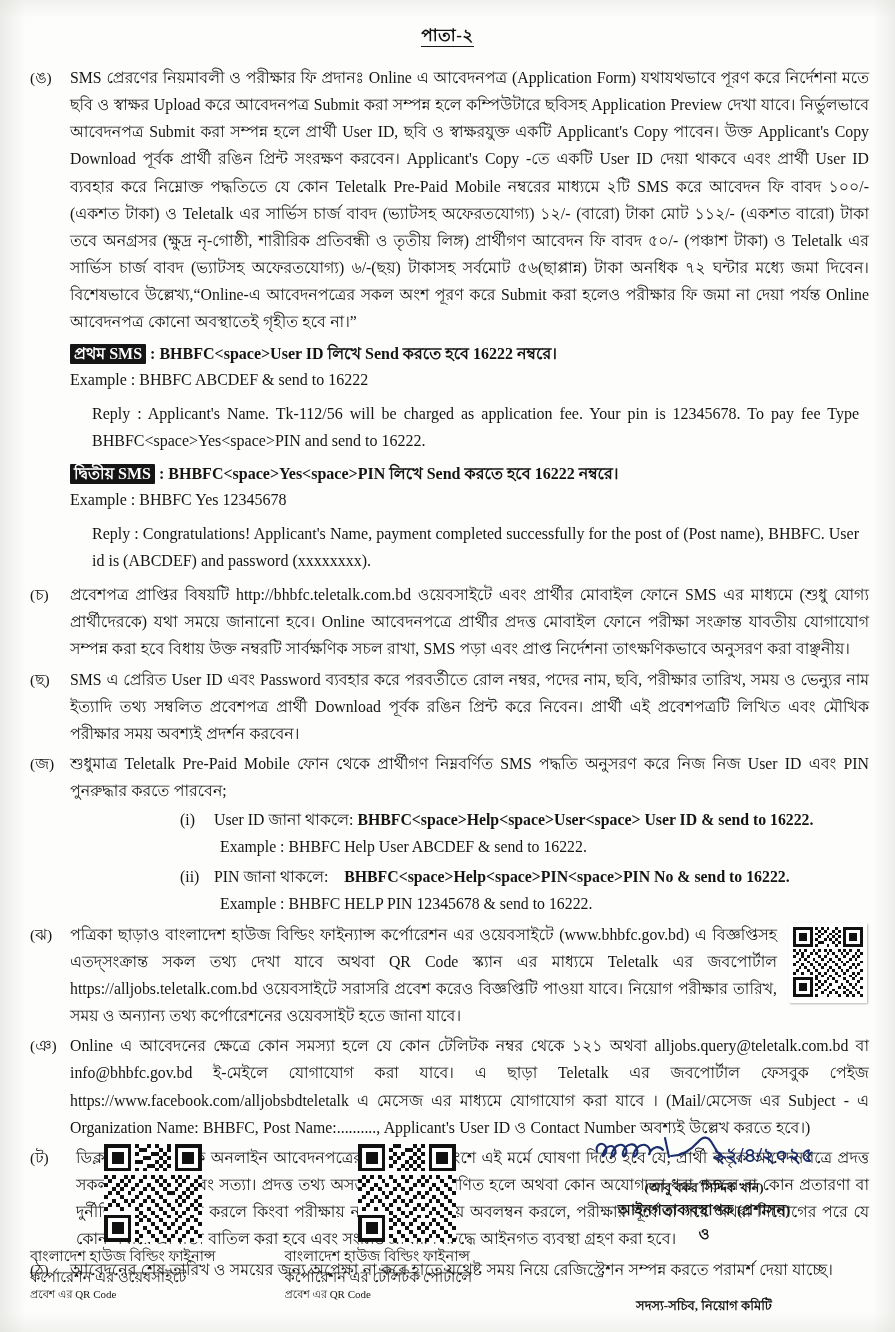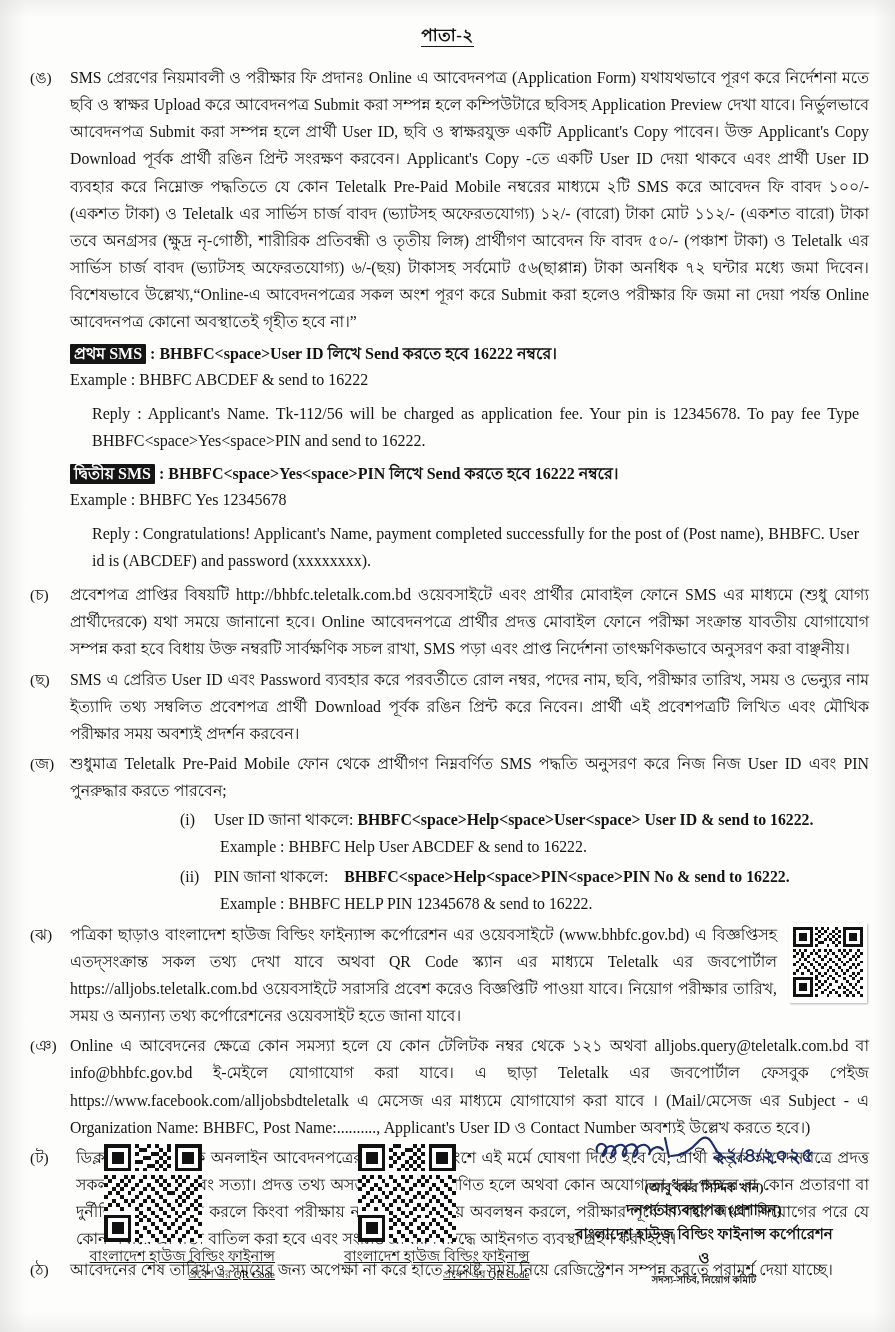--- a/index.html
+++ b/index.html
@@ -146,23 +146,22 @@
     top: 1128px;
     height: 204px;
     padding: 0 26px 0 30px;
     box-sizing: border-box;
     display: flex;
     justify-content: space-between;
     align-items: flex-start;
   }
   .qr-col {
     width: 245px;
-    text-align: right;
+    text-align: left;
     padding-top: 16px;
-    text-decoration: underline;
   }
   .qr-col .qrbox {
     margin: 0 auto 4px auto;
     width: 98px;
     height: 98px;
   }
   .qr-cap {
     font-size: 14.6px;
     line-height: 1.42;
   }
@@ -193,23 +192,24 @@
     font-size: 15px;
     font-weight: 700;
     line-height: 1.62;
   }
   .sign-amp {
     font-size: 15px;
     font-weight: 700;
     line-height: 1.7;
   }
   .sign-sec {
-    font-size: 10px;
+    font-size: 13px;
     font-weight: 700;
     line-height: 1.62;
+    margin-top: 48px;
   }
 </style>
 </head>
 <body>
 
 <div id="page">
 
   <div class="page-head">
     <span>পাতা-২</span>
   </div>
@@ -635,20 +635,21 @@
             <rect x="8" y="24" width="1" height="1"></rect>
               <rect x="13" y="24" width="1" height="1"></rect>
               <rect x="16" y="24" width="1" height="1"></rect>
               <rect x="19" y="24" width="1" height="1"></rect>
               <rect x="22" y="24" width="1" height="1"></rect>
           </g>
         </svg>
       </div>
       <div class="qr-cap">
         <div>বাংলাদেশ হাউজ বিল্ডিং ফাইনান্স</div>
+        <div>কর্পোরেশন এর ওয়েবসাইটে</div>
         <div class="en">প্রবেশ এর QR Code</div>
       </div>
     </div>
 
     <div class="qr-col">
       <div class="qrbox">
         <svg class="qr" viewBox="0 0 25 25" width="98" height="98" shape-rendering="crispEdges">
           <rect width="25" height="25" fill="#fff"></rect>
           <g fill="#111">
             <rect x="0" y="0" width="7" height="1"></rect>
@@ -816,38 +817,38 @@
               <rect x="12" y="24" width="1" height="1"></rect>
               <rect x="15" y="24" width="1" height="1"></rect>
               <rect x="17" y="24" width="1" height="1"></rect>
               <rect x="21" y="24" width="1" height="1"></rect>
               <rect x="24" y="24" width="1" height="1"></rect>
           </g>
         </svg>
       </div>
       <div class="qr-cap">
         <div>বাংলাদেশ হাউজ বিল্ডিং ফাইনান্স</div>
+        <div>কর্পোরেশন এর টেলিটক পোর্টালে</div>
         <div class="en">প্রবেশ এর QR Code</div>
       </div>
     </div>
 
     <div class="sign-col">
       <div class="sign-img">
         <svg class="sign-svg" width="250" height="46" viewBox="0 0 250 46">
           <g fill="none" stroke="#1b2d6b" stroke-width="2.1" stroke-linecap="round" stroke-linejoin="round">
             <path d="M18 22 C16 14, 24 11, 27 17 C29 23, 22 30, 24 24 C26 17, 33 13, 36 19 C38 25, 31 30, 33 23 C36 14, 44 12, 47 19 C49 25, 42 29, 44 22 C47 13, 56 12, 58 19 C60 26, 52 30, 55 23 C58 15, 66 12, 70 18 C73 23, 68 27, 71 22 C74 17, 80 15, 84 20"></path>
             <path d="M86 8 L90 27"></path>
             <path d="M92 26 C104 26, 112 20, 119 12 C124 6, 129 6, 133 13 C137 20, 140 26, 146 28"></path>
           </g>
           <g fill="#1b2d6b" font-family="'Liberation Serif', serif" font-size="20" font-weight="600">
             <text x="133" y="32">২২/৪/২০২৫</text>
           </g>
         </svg>
       </div>
       <div class="sign-name">(আবু বকর সিদ্দিক খান)</div>
-      <div class="sign-role">দনপতাব্যবস্থাপক (প্রশাসন)</div>
-      <div class="sign-org">বাংলাদেশ হাউজ বিল্ডিং ফাইনান্স কর্পোরেশন</div>
+      <div class="sign-role">আইনগতাব্যবস্থাপক (প্রশাসন)</div>
       <div class="sign-amp">ও</div>
       <div class="sign-sec">সদস্য-সচিব, নিয়োগ কমিটি</div>
     </div>
 
   </div>
 </div>
 
 </body></html>

